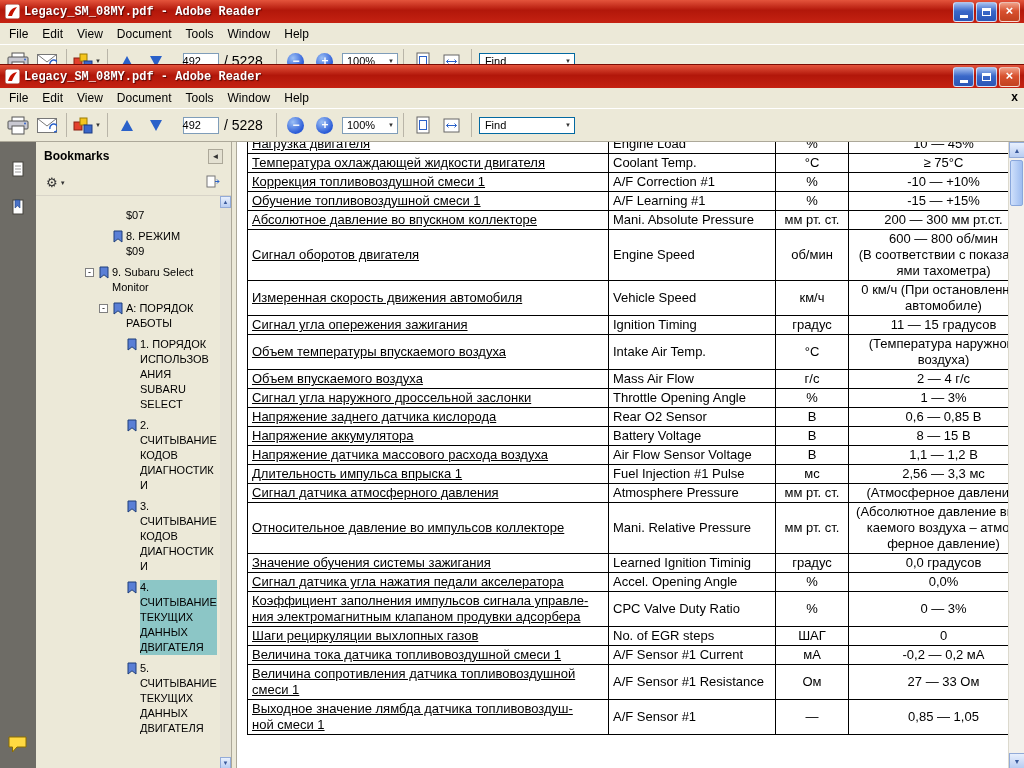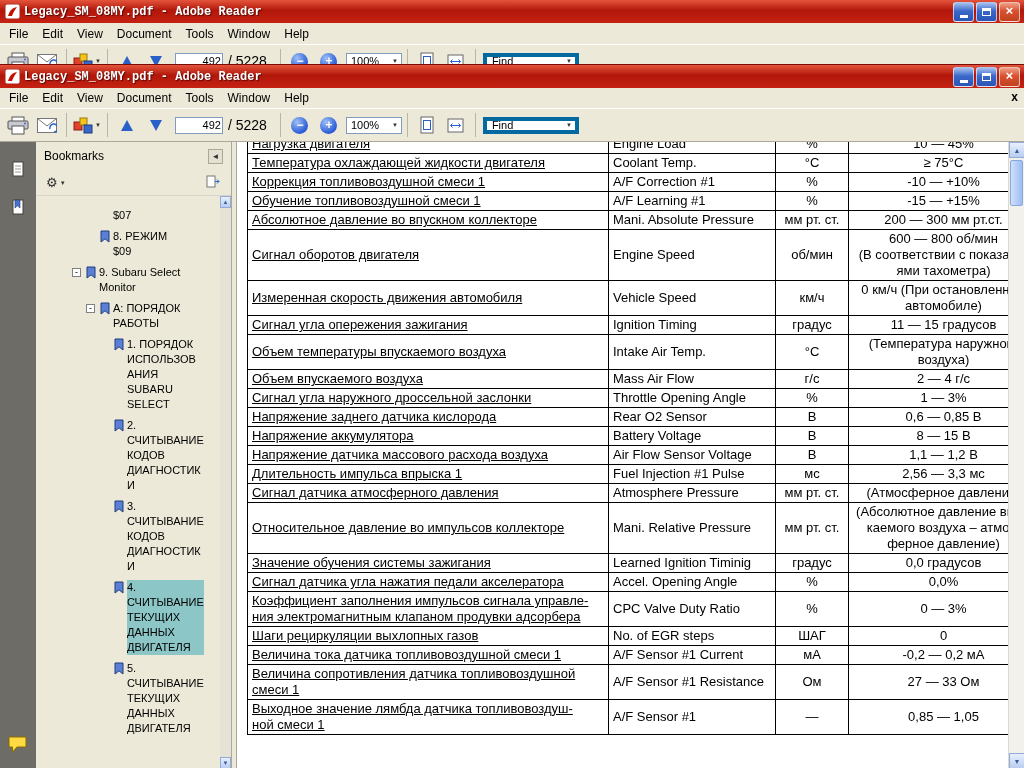--- a/index.html
+++ b/index.html
@@ -33,49 +33,49 @@
   
   .toolbar { height:34px; background:#ece9d8; border-top:1px solid #fff; border-bottom:1px solid #aca899;
     display:flex; align-items:center; padding:0 4px; gap:1px; }
   .back-toolbar-host { height:20px; overflow:hidden; background:#ece9d8; }
   .tbtn { min-width:28px; height:28px; display:flex; align-items:center; justify-content:center;
     border:1px solid transparent; border-radius:2px; }
   .sep { width:1px; height:24px; background:#b9b5a8; margin:0 4px; flex:none; }
   .dd { font-size:6px; color:#333; margin-left:2px; }
   .tri-up { width:0; height:0; border-left:6px solid transparent; border-right:6px solid transparent; border-bottom:11px solid #2a61c9; }
   .tri-down { width:0; height:0; border-left:6px solid transparent; border-right:6px solid transparent; border-top:11px solid #2a61c9; }
-  .page-box { width:48px; height:17px; background:#fff; border:1px solid #7f9db9; font-size:11px;
-    display:flex; align-items:center; justify-content:flex-end; padding:0 1px; margin-left:4px; }
+  .page-box { width:36px; height:17px; background:#fff; border:1px solid #7f9db9; font-size:11px;
+    display:flex; align-items:center; justify-content:flex-end; padding:0 17px; margin-left:12px; }
   .page-total { font-size:14px; margin:0 8px 0 4px; white-space:nowrap; }
   .zoom-circle { width:17px; height:17px; border-radius:50%; background:radial-gradient(circle at 35% 30%, #9cc0f5, #2a5bd7 70%);
     color:#fff; font-size:12px; font-weight:bold; display:flex; align-items:center; justify-content:center; line-height:1; }
   .zoom-box { width:56px; height:17px; background:#fff; border:1px solid #7f9db9; font-size:11px;
     display:flex; align-items:center; justify-content:space-between; padding:0 3px 0 4px; margin-left:2px; }
-  .find-box { width:96px; height:17px; background:#fff; border:4px solid #0369a1; font-size:11px;
+  .find-box { width:96px; height:17px; background:#fff; border:1px solid #0369a1; font-size:11px;
     display:flex; align-items:center; justify-content:space-between; padding:0 3px 0 5px; margin-left:2px; }
 
   
   .main { display:flex; height:627px; overflow:hidden; }
   .nav-strip { width:36px; background:#6e6c66; display:flex; flex-direction:column; align-items:center;
     padding-top:14px; gap:12px; position:relative; flex:none; }
   .strip-btn { width:28px; height:26px; display:flex; align-items:center; justify-content:center; }
   .strip-bottom { position:absolute; bottom:12px; display:flex; flex-direction:column; gap:8px; align-items:center; }
 
   .bookmarks-panel { width:196px; background:#ece9d8; border-right:1px solid #aca899;
     display:flex; flex-direction:column; flex:none; }
   .panel-header { height:28px; display:flex; align-items:center; justify-content:space-between;
-    padding:0 8px; font-size:12px; }
+    padding:0 8px; font-size:12px;font-weight:bold; }
   .panel-collapse { width:15px; height:15px; border:1px solid #aca899; background:#e4e1d2; font-size:8px;
     display:flex; align-items:center; justify-content:center; color:#333; }
   .panel-toolbar { height:26px; display:flex; align-items:center; justify-content:space-between;
     padding:0 10px; border-bottom:1px solid #d8d4c8; }
   .gear-wrap { display:flex; align-items:center; }
   .gear { font-size:13px; line-height:13px; color:#333; }
   .tree-wrap { flex:1; position:relative; overflow:hidden; }
-  .tree { padding-top:12px; }
+  .tree { padding-top:12px;padding-left:13px; }
   .bm-item { display:flex; align-items:flex-start; margin-bottom:6px; font-size:11px; line-height:15px; }
   .bm-exp { width:13px; height:15px; flex:none; }
   .bm-exp.box { width:9px; height:9px; margin:3px 4px 0 0; border:1px solid #808080; background:#fff;
     font-size:9px; line-height:7px; text-align:center; color:#000; }
   .bm-ic { width:14px; flex:none; padding-top:1px; }
   .bm-label { white-space:pre-line; display:inline-block; }
   .bm-label.selected { background:#8cc6c6; }
   .tree-scroll { position:absolute; right:0; top:0; width:11px; height:100%; background:#e6e3d6; }
   .tsb { position:absolute; left:0; width:11px; height:12px; background:linear-gradient(#e8f0fd,#b9cdf2);
     border:1px solid #93abd8; color:#3a5a9c; font-size:6px; display:flex; align-items:center; justify-content:center; }

